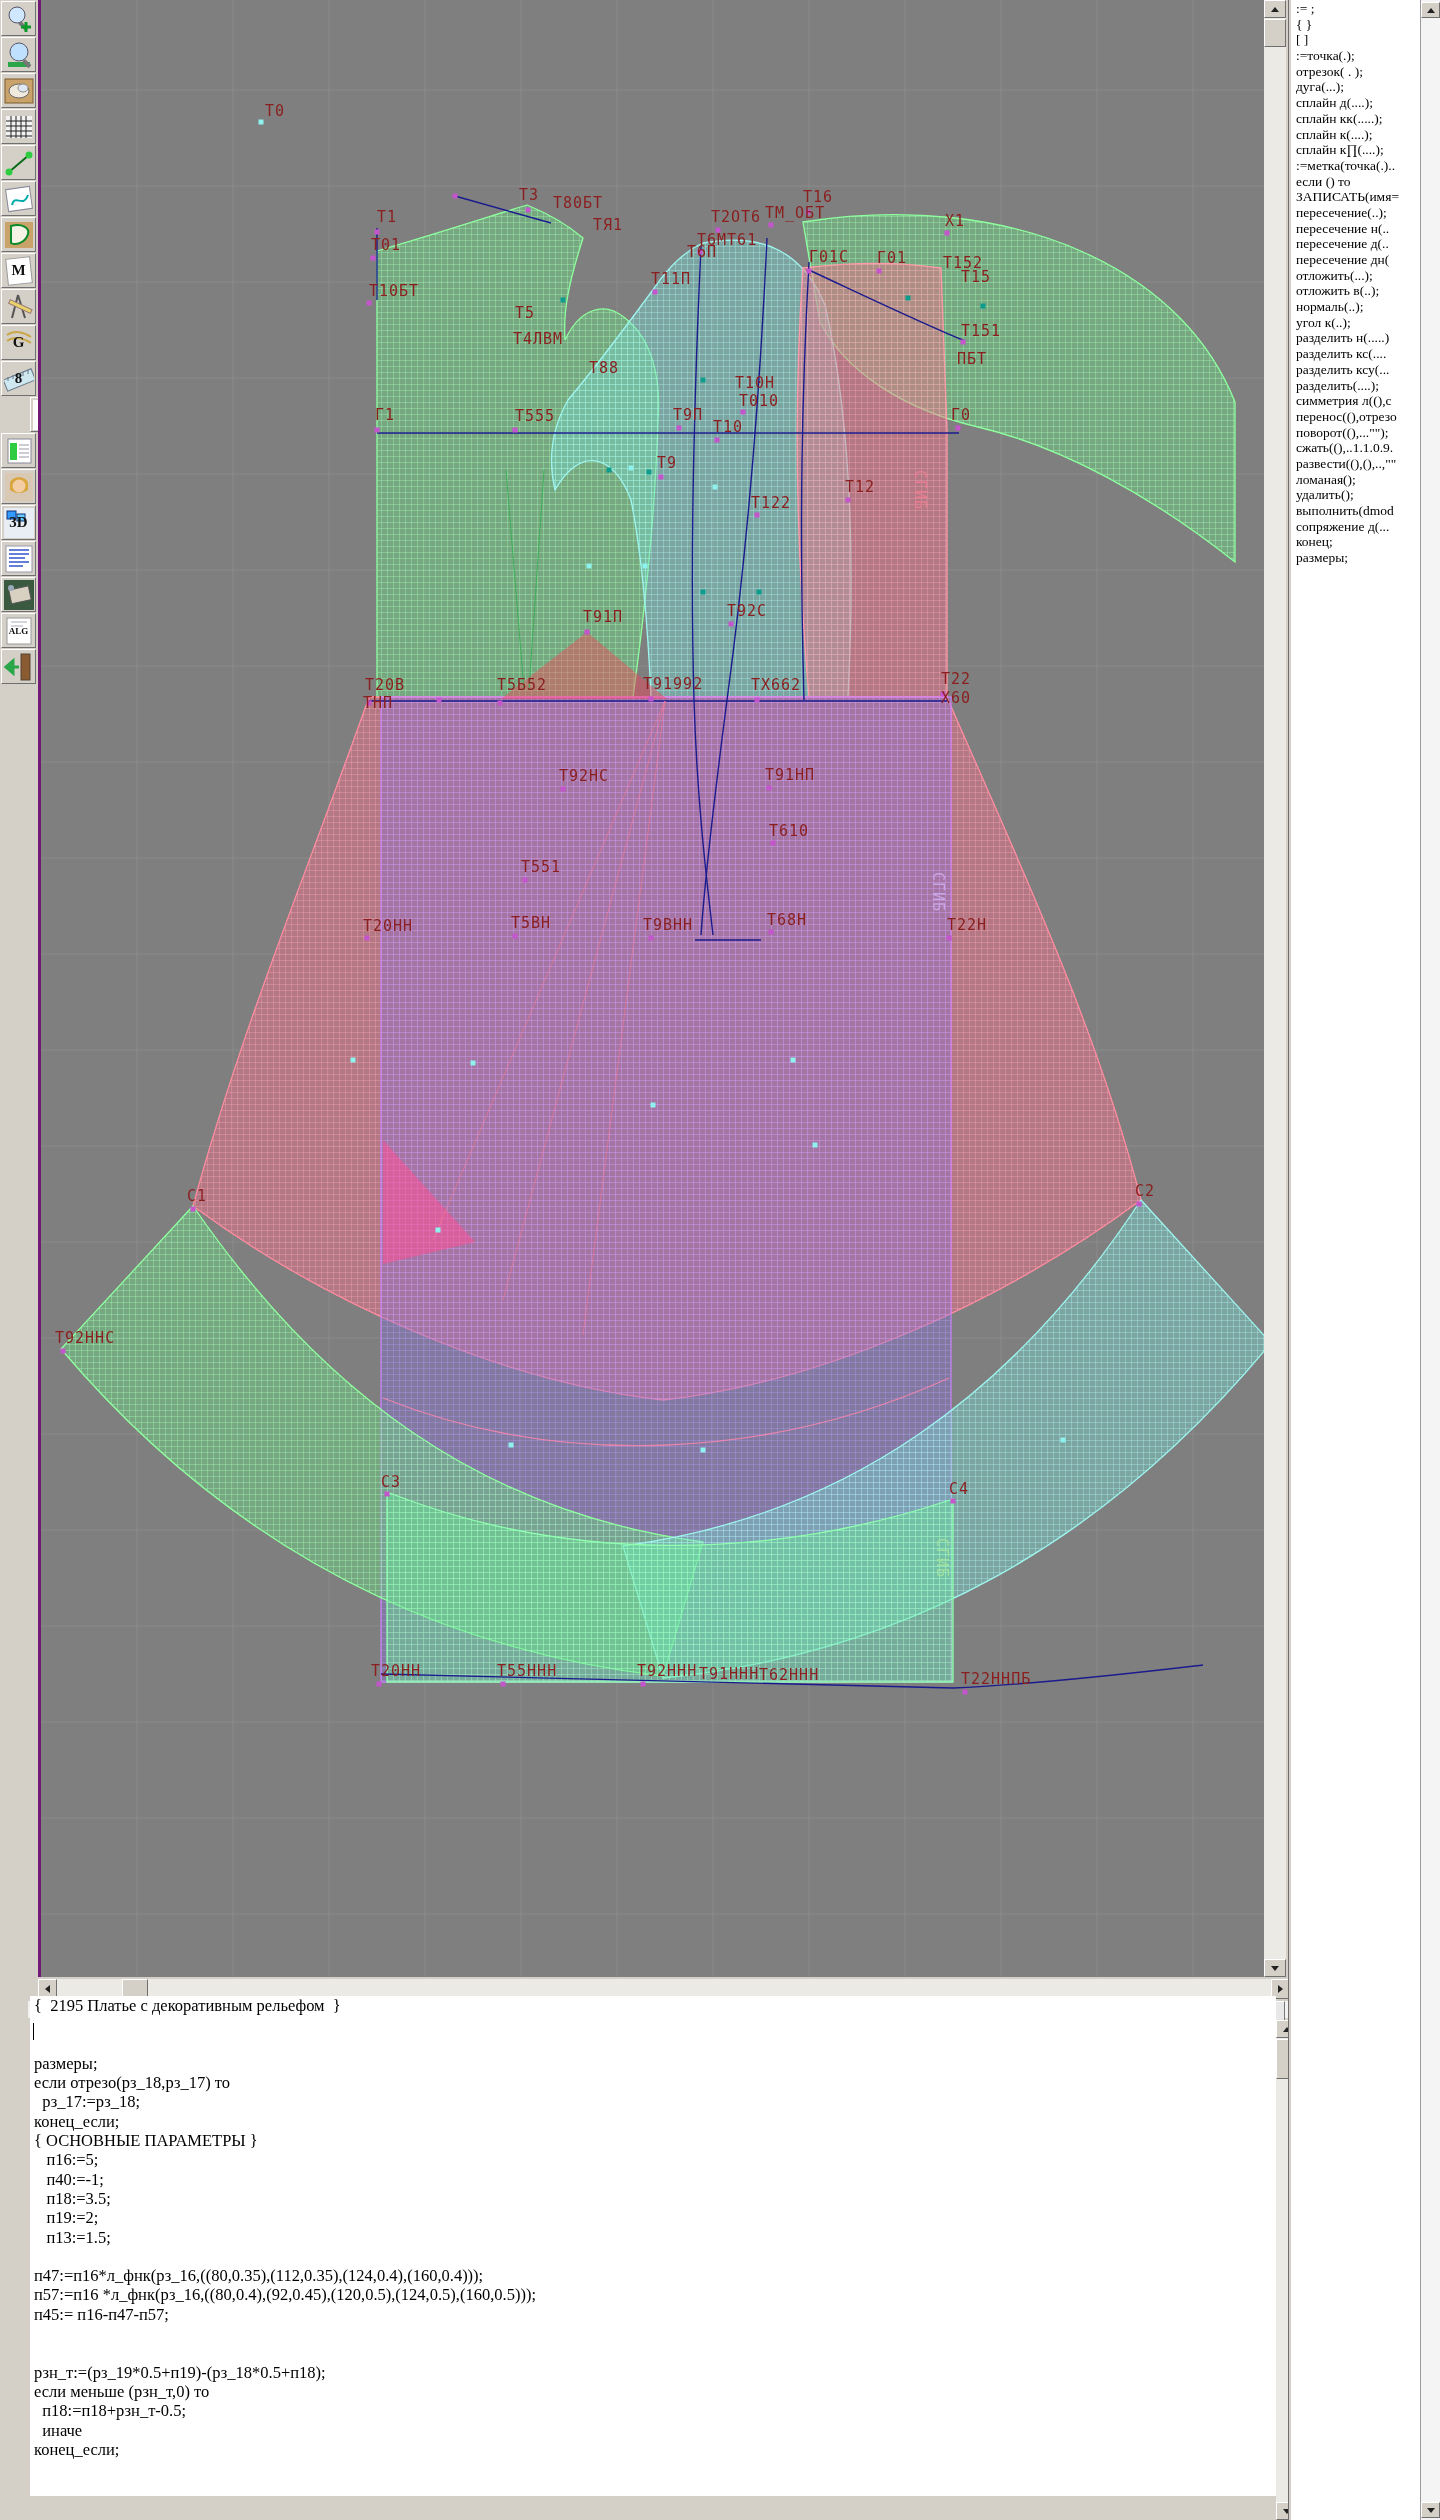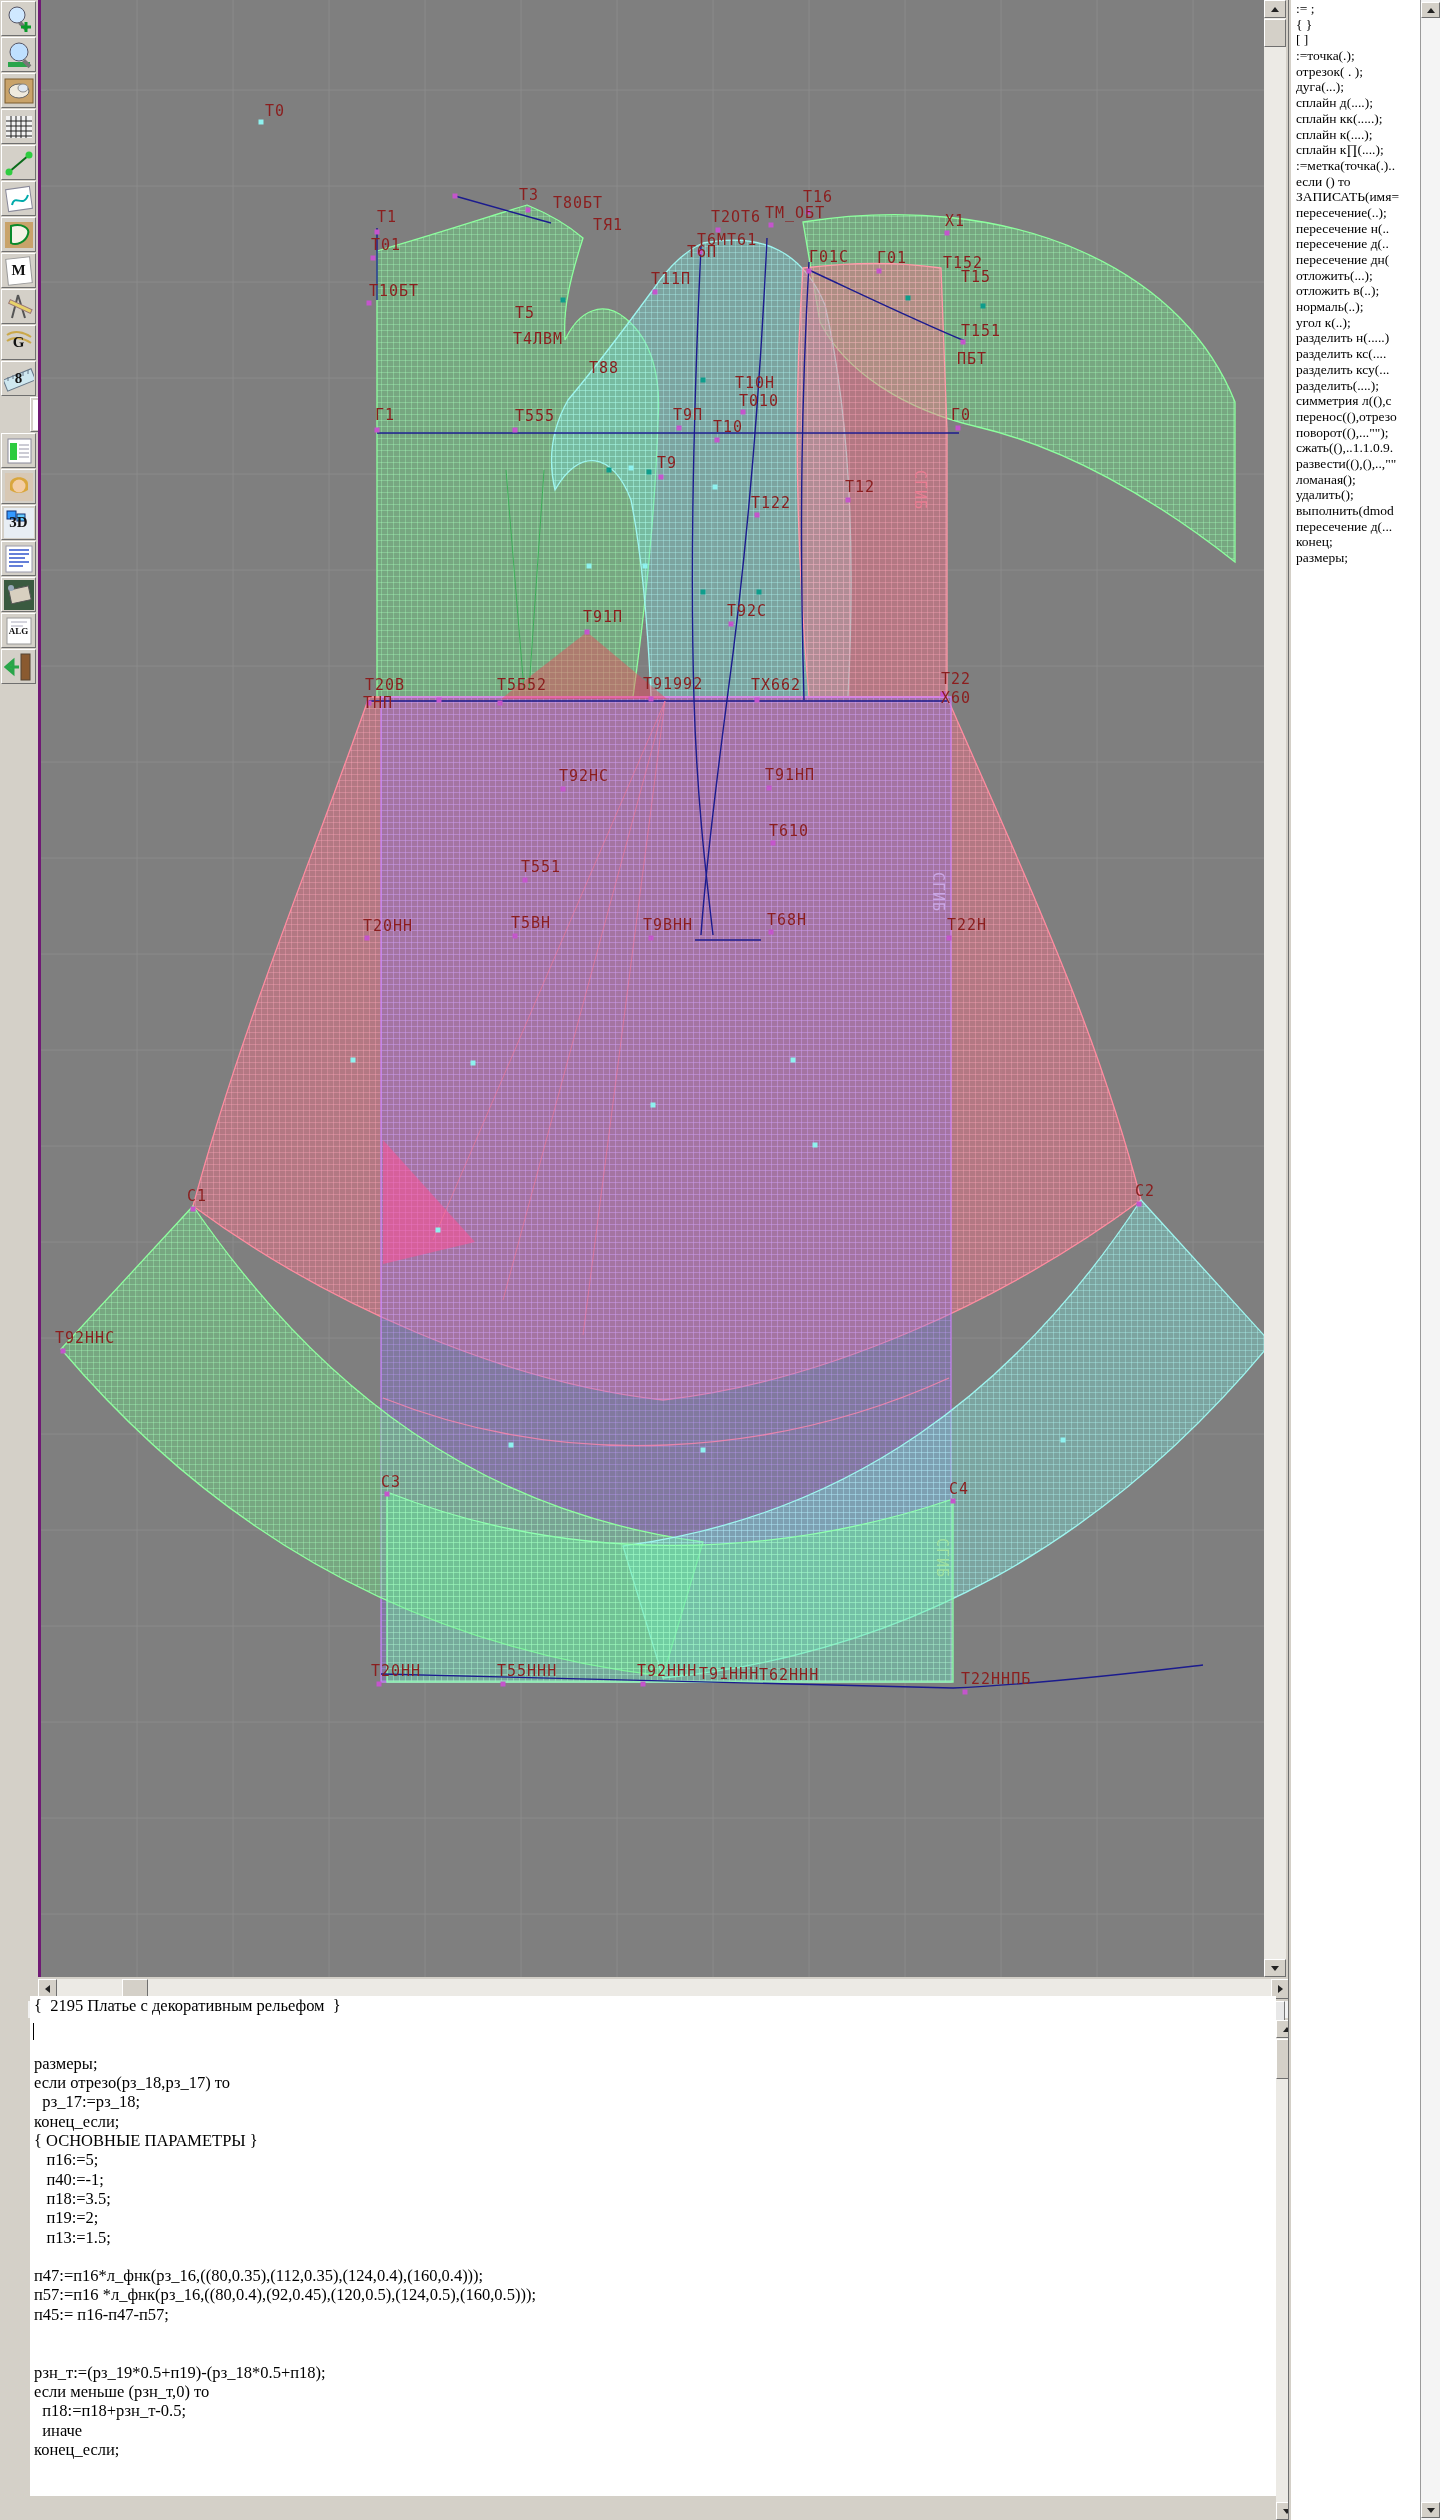--- a/index.html
+++ b/index.html
@@ -533,21 +533,21 @@
     <div class="rp-item">разделить  ксу(...</div>
     <div class="rp-item">разделить(....);</div>
     <div class="rp-item">симметрия  л((),с</div>
     <div class="rp-item">перенос((),отрезо</div>
     <div class="rp-item">поворот((),..."");</div>
     <div class="rp-item">сжать((),..1.1.0.9.</div>
     <div class="rp-item">развести((),(),..,""</div>
     <div class="rp-item">ломаная();</div>
     <div class="rp-item">удалить();</div>
     <div class="rp-item">выполнить(dmod</div>
-    <div class="rp-item">пересечение  д(...</div>
+    <div class="rp-item">сопряжение  д(...</div>
     <div class="rp-item">конец;</div>
     <div class="rp-item">размеры;</div>
   </div>
 <div class="sb" id="rp-scroll">
   <div class="sb-btn" style="left:0;top:2px;width:19px;height:16px;">
       <span class="tri-up"></span>
     </div>
   <div class="sb-btn" style="left:0;top:2502px;width:19px;height:16px;">
       <span class="tri-dn"></span>
     </div>

